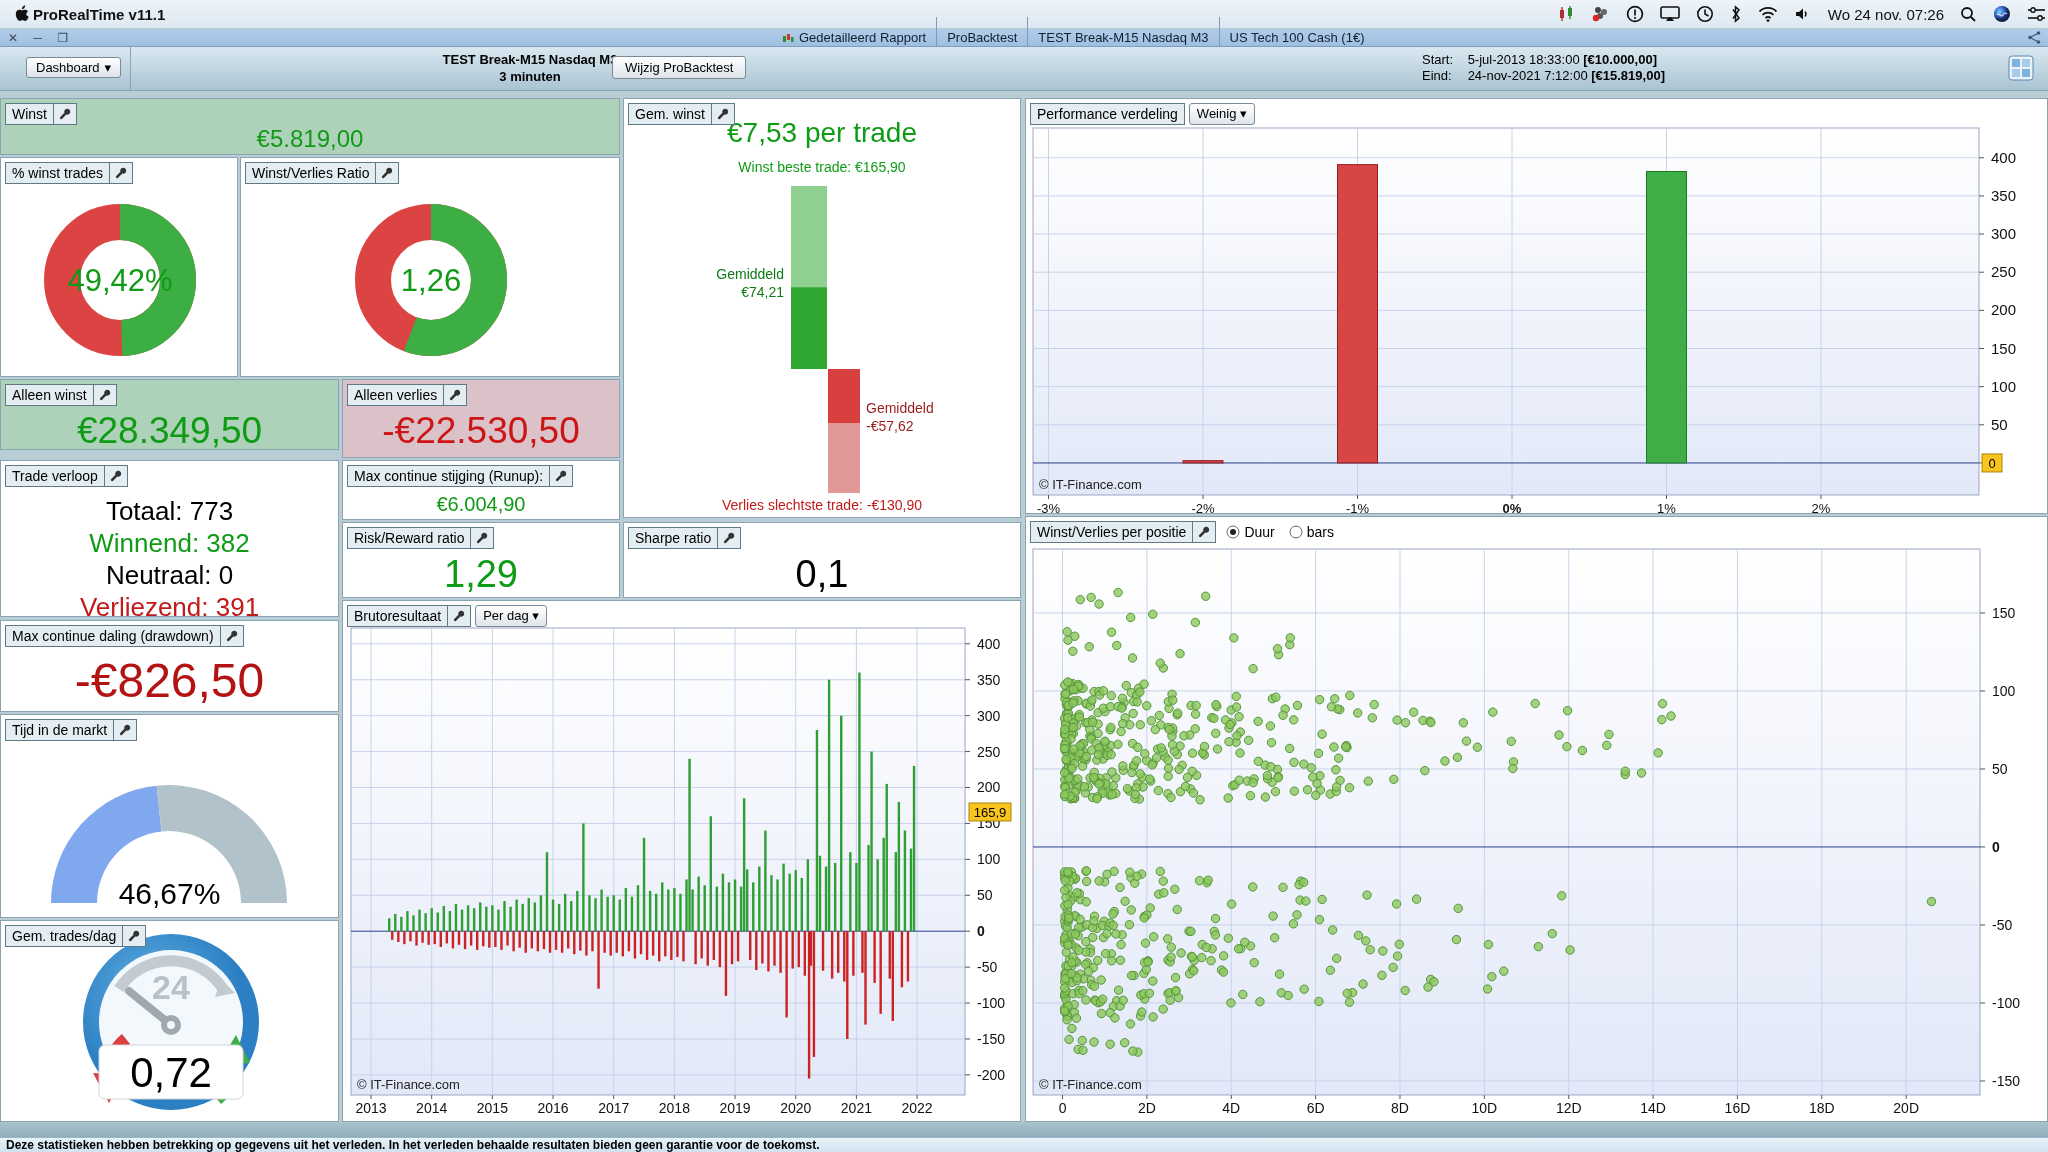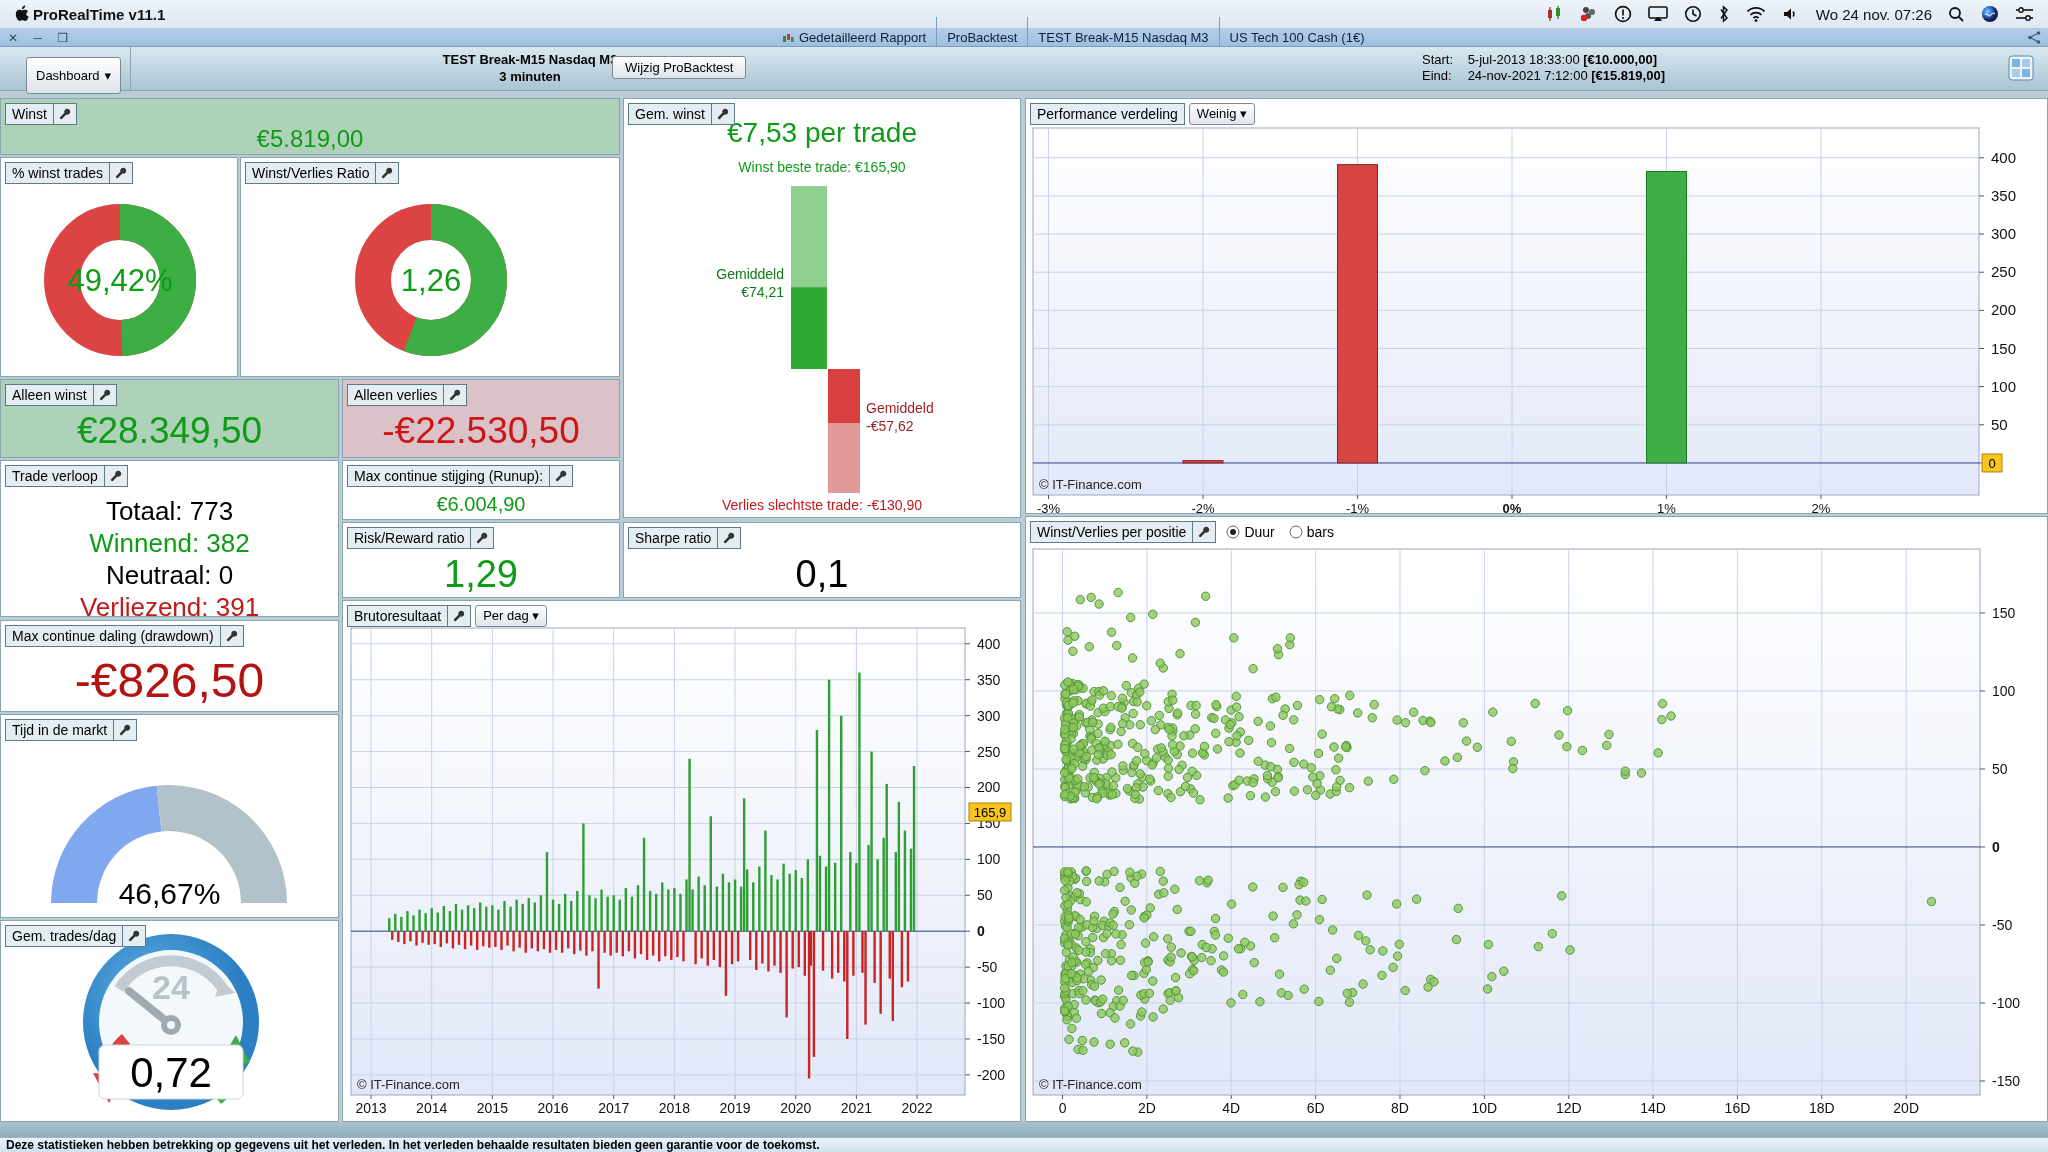--- a/index.html
+++ b/index.html
@@ -2,33 +2,33 @@
 <html><head>
 <meta charset="utf-8">
 <style>
   html,body{margin:0;padding:0;}
   body{width:2048px;height:1152px;position:relative;overflow:hidden;
        font-family:"Liberation Sans",sans-serif;background:#b9cdd6;}
   
   #menubar{position:absolute;left:0;top:0;width:2048px;height:29px;background:linear-gradient(#eef4f9,#dde8f1);
            display:flex;align-items:center;font-size:15px;color:#111;border-bottom:1px solid #b9c6d2;box-sizing:border-box;}
   #menubar .app{font-weight:bold;margin-left:4px;}
-  #menubar .right{margin-left:auto;display:flex;align-items:center;gap:16px;padding-right:14px;}
+  #menubar .right{margin-left:auto;display:flex;align-items:center;gap:16px;padding-right:2px;}
   #menubar svg{display:block;}
   #tabbar{position:absolute;left:0;top:29px;width:2048px;height:18px;background:linear-gradient(#b3cdea,#9fbfe0);
           border-bottom:1px solid #7d9cbd;font-size:13px;color:#102030;display:flex;align-items:center;box-sizing:border-box;}
   #tabbar .winctl{margin-left:8px;color:#3a4a5a;font-size:12px;letter-spacing:6px;}
   #tabbar .tabs{position:absolute;left:772px;display:flex;align-items:center;height:100%;}
   #tabbar .tab{padding:12px 10px;border-left:1px solid #7d9cbd;height:100%;display:flex;align-items:center;gap:5px;}
   #tabbar .tab:first-child{border-left:none;}
   #tabbar .share{position:absolute;right:6px;top:1px;}
   #toolbar{position:absolute;left:0;top:47px;width:2048px;height:44px;background:linear-gradient(#d9e8f1,#aac4d2);
            border-bottom:1px solid #8aa4b4;box-sizing:border-box;font-size:13px;}
   .btn{background:linear-gradient(#ffffff,#dde4ea);border:1px solid #7a8a96;border-radius:3px;
-       font-size:13px;color:#000;padding:10px 9px;display:inline-flex;align-items:center;gap:5px;}
+       font-size:13px;color:#000;padding:2px 9px;display:inline-flex;align-items:center;gap:5px;}
   #dash-btn{position:absolute;left:26px;top:10px;}
   #tb-sep{position:absolute;left:130px;top:0;width:1px;height:43px;background:#8aa4b4;}
   #tb-center{position:absolute;left:380px;top:4px;width:300px;text-align:center;font-weight:bold;line-height:17px;}
   #wijzig-btn{position:absolute;left:612px;top:9px;padding:3px 12px;}
   #tb-dates{position:absolute;left:1422px;top:5px;font-size:13px;line-height:16px;color:#000;}
   #tb-dates b{font-weight:bold;}
   #tb-dates .lbl{display:inline-block;width:42px;}
   #tb-grid-icon{position:absolute;right:14px;top:8px;}
   
   .panel{position:absolute;background:#ffffff;border:1px solid #8aa4b0;box-sizing:border-box;}
@@ -261,21 +261,21 @@
   </div>
   <div class="bigval" style="top:398px;font-size:14px;color:#c21a1a;">Verlies slechtste trade: -€130,90</div>
   <div id="gemchart" style="position:absolute;inset:0;"><svg width="398" height="420" viewBox="0 0 398 420">
         <rect x="167" y="87.01230000000001" width="36" height="101.13406999999998" fill="#8fcf8f"></rect>
         <rect x="167" y="188.14637" width="36" height="81.85363000000001" fill="#2fa832"></rect>
         <rect x="204" y="270" width="32" height="54.56614000000002" fill="#d84040"></rect>
         <rect x="204" y="324.56614" width="32" height="69.39616000000001" fill="#e09898"></rect>
       </svg></div>
 </div>
 
-<div class="panel" style="left:0;top:379px;width:339px;height:79px;background:#aed2b9;">
+<div class="panel" style="left:0;top:379px;width:339px;height:71px;background:#aed2b9;">
   <span class="plabel">
       <span class="txt">Alleen winst</span>
       <span class="wr">
         <svg width="12" height="12" viewBox="0 0 16 16">
           <path d="M11 1a4 4 0 00-3.8 5.3L2 11.5A1.8 1.8 0 104.5 14l5.2-5.2A4 4 0 1011 1z" fill="#333"></path>
         </svg>
       </span>
     </span>
   <div class="bigval green" style="top:30px;font-size:37px;">€28.349,50</div>
 </div>

